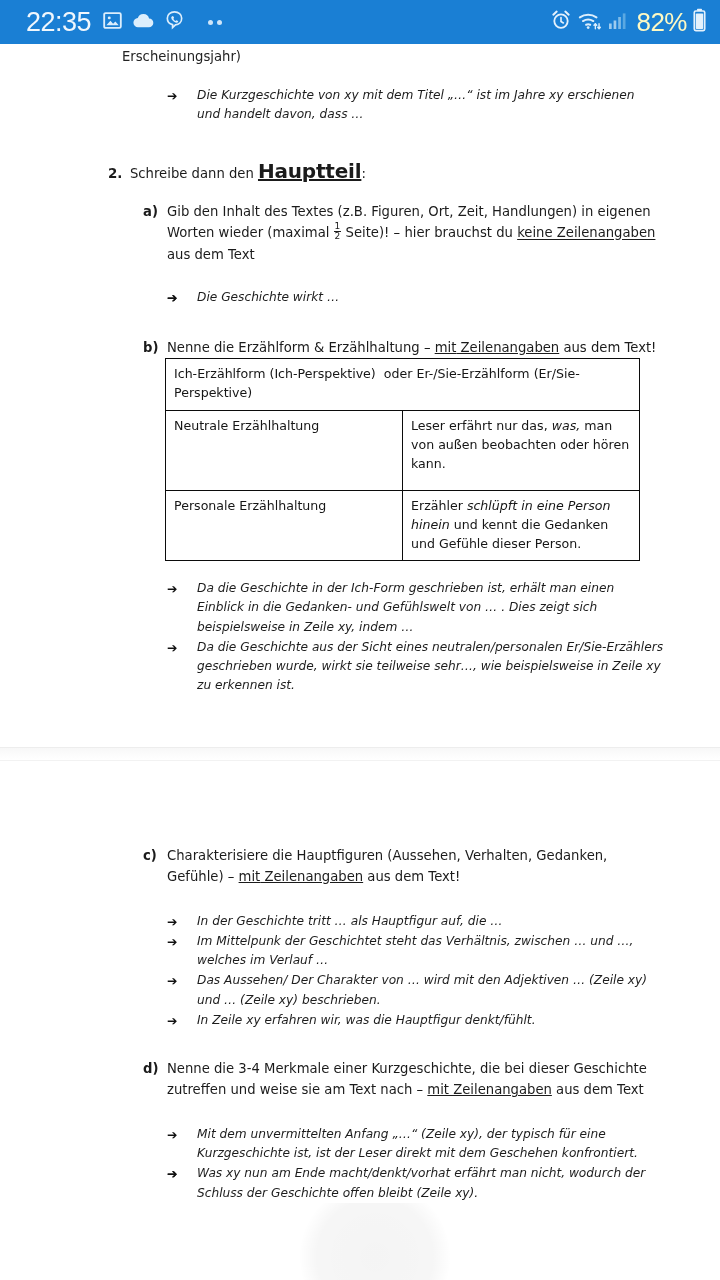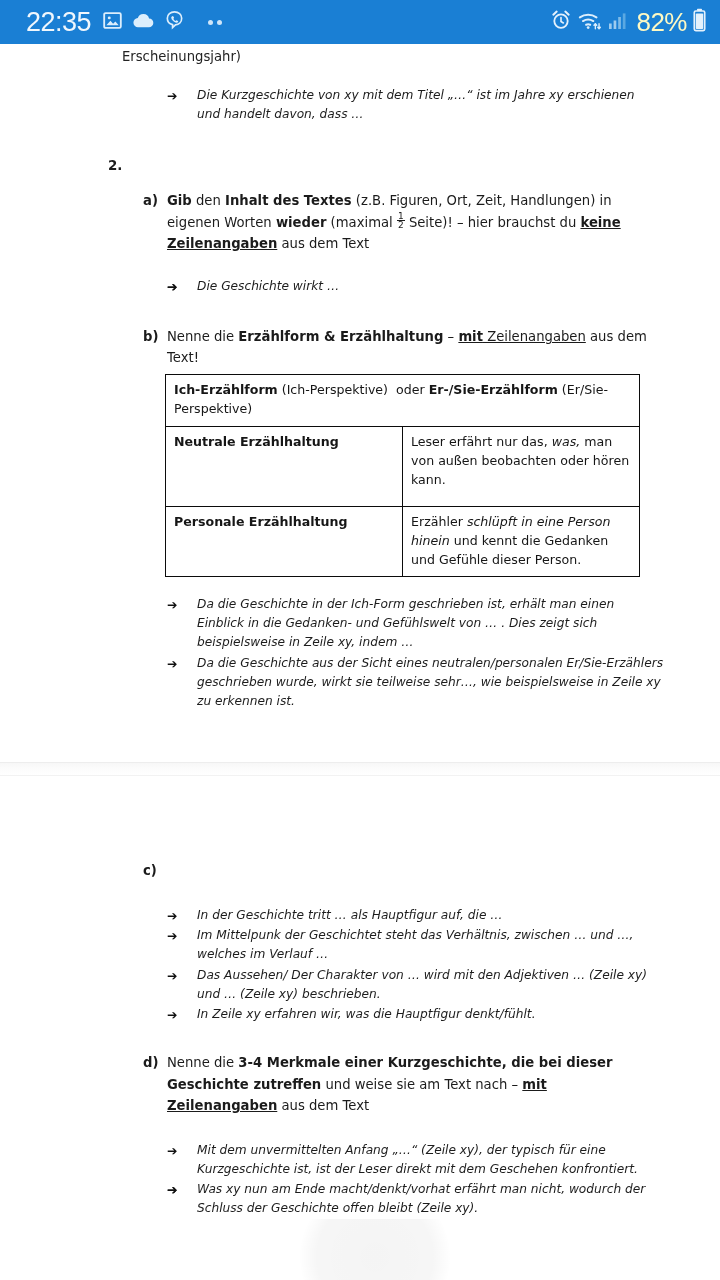--- a/index.html
+++ b/index.html
@@ -101,21 +101,21 @@
 
   .layer { position: relative; z-index: 2; }
 
   
   .body-txt {
     font-family: "DejaVu Sans", sans-serif;
     font-size: 13.2px;
     color: #1b1b1b;
     line-height: 1.62;
   }
-  .b { font-weight: bold; }
+  .b { font-weight: normal; }
   .u { text-decoration: underline; }
   .i { font-style: italic; }
 
   .cut-line {
     font-family: "DejaVu Sans", sans-serif;
     font-size: 13.2px;
     color: #232323;
     padding-left: 122px;
     height: 14px;
     overflow: hidden;
@@ -302,20 +302,24 @@
       <ul class="arrow-list">
         <li>
           <span class="arw">➔</span>
           <span>Die Kurzgeschichte von xy mit dem Titel „…“ ist im Jahre xy erschienen und handelt davon, dass …</span>
         </li>
       </ul>
     </div>
 
     <div class="num-item body-txt" style="margin-top:30px;">
       <span class="num">2.</span>
+      <span>
+        <span>Schreibe dann den</span>
+        <span class="big-head">Hauptteil</span><span>:</span>
+      </span>
     </div>
 
     <div class="let-item body-txt" style="margin-top:14px;">
       <span class="let">a)</span>
       <span class="let-body">
         <span class="b">Gib</span> den <span class="b">Inhalt des Textes</span> (z.B. Figuren, Ort, Zeit, Handlungen) in
         eigenen Worten <span class="b">wieder</span> (maximal <span class="frac"><span class="n">1</span><span class="d">2</span></span> Seite)! – hier brauchst du <span class="b u">keine
         Zeilenangaben</span> aus dem Text
       </span>
     </div>
@@ -332,21 +336,21 @@
       </ul>
     </div>
 
     <div class="let-item body-txt" style="margin-top:30px;">
       <span class="let">b)</span>
       <span class="let-body">
         Nenne die <span class="b">Erzählform &amp; Erzählhaltung</span> – <span class="b u">mit</span><span class="u"> Zeilenangaben</span> aus dem Text!
       </span>
     </div>
 
-    <table id="erz-table" style="margin-top:5px;">
+    <table id="erz-table" style="">
       <tbody>
           <tr class="row-tall-a">
         <td colspan="2">
           <span class="b">Ich-Erzählform</span> (Ich-Perspektive)&nbsp; oder <span class="b">Er-/Sie-Erzählform</span> (Er/Sie-Perspektive)
         </td>
       </tr>
       <tr class="row-tall-b">
         <td class="left-col">
           <span class="b">Neutrale Erzählhaltung</span>
         </td>
@@ -382,20 +386,23 @@
   </div>
 
   <div class="page-gap layer"></div>
 
   <div class="page layer">
 
     <div style="height:84px"></div>
 
     <div class="let-item body-txt">
       <span class="let">c)</span>
+      <span class="let-body">
+        <span class="b">Charakterisiere die Hauptfiguren</span> (Aussehen, Verhalten, Gedanken, Gefühle) – <span class="b u">mit</span><span class="u"> Zeilenangaben</span> aus dem Text!
+      </span>
     </div>
 
     <div class="sub-indent-2" style="margin-top:24px;">
       <ul class="arrow-list">
         <li>
           <span class="arw">➔</span>
           <span>In der Geschichte tritt … als Hauptfigur auf, die …</span>
         </li>
         <li>
           <span class="arw">➔</span>

